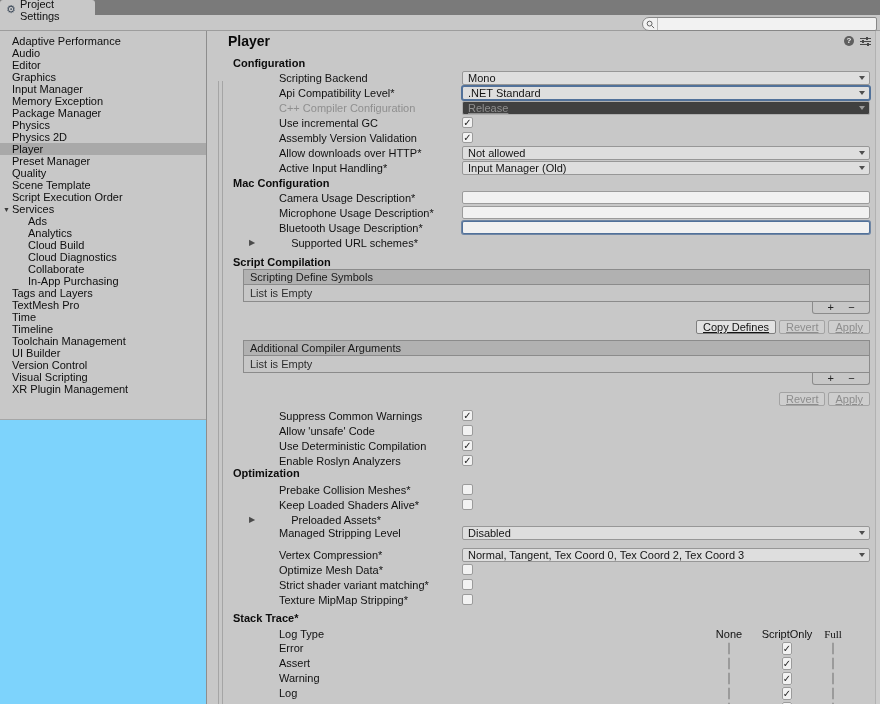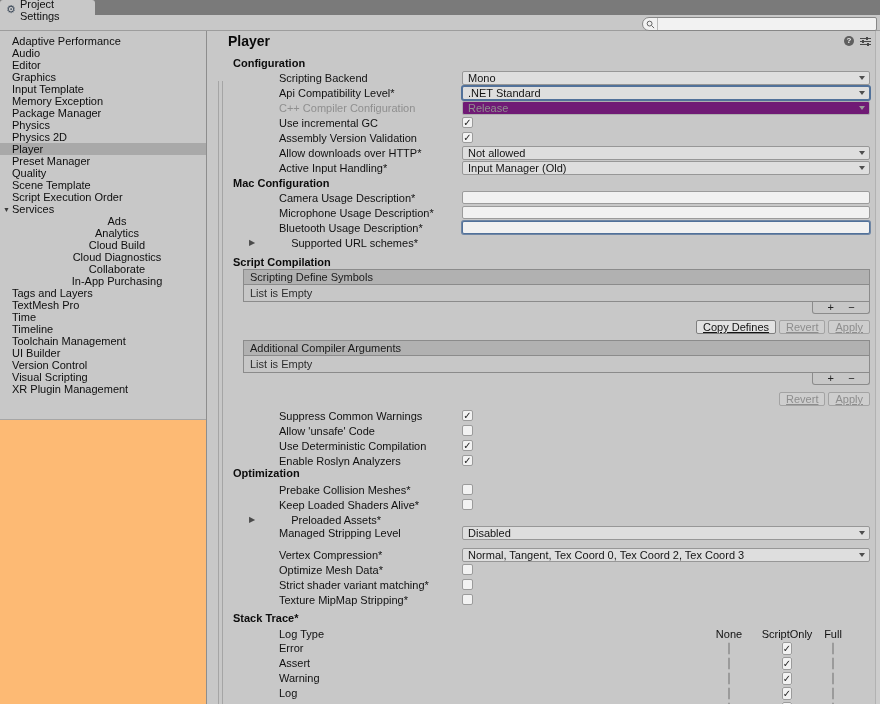--- a/index.html
+++ b/index.html
@@ -16,24 +16,24 @@
        display:flex;align-items:center;gap:4px;padding-left:6px;box-sizing:border-box;z-index:5;}
   .tab .gear{font-size:11px;line-height:11px;color:#3d4a5a;}
   .tab .tab-label{font-size:11px;color:#101010;}
   
   .toolbar{position:absolute;top:15px;left:0;right:0;height:15px;background:#c8c8c8;border-bottom:1px solid #9d9d9d;z-index:4;}
   .search{position:absolute;top:2px;right:3px;width:233px;height:12px;background:#f2f2f2;
           border:1px solid #878787;border-radius:7px 2px 2px 7px;display:flex;align-items:center;}
   .search .cap{width:14px;height:100%;display:flex;align-items:center;justify-content:center;border-right:1px solid #b9b9b9;}
   .search input{flex:1;border:none;outline:none;background:transparent;height:10px;font-size:10px;padding:0 3px;font-family:inherit;}
   
-  .sidebar{position:absolute;top:31px;left:0;width:207px;bottom:0;background:#fdba74;border-right:1px solid #8d8d8d;box-sizing:border-box;}
+  .sidebar{position:absolute;top:31px;left:0;width:207px;bottom:0;background:#7dd3fc;border-right:1px solid #8d8d8d;box-sizing:border-box;}
   .sidebar-list{position:absolute;top:0;left:0;right:0;height:389px;background:#c8c8c8;padding-top:4px;box-sizing:border-box;border-bottom:1px solid #a6a6a6;}
   .side-item{height:12px;line-height:12px;padding-left:12px;position:relative;white-space:nowrap;color:#0e0e0e;}
-  .side-item.child{padding-left:28px;text-align:center;}
+  .side-item.child{padding-left:28px;}
   .side-item.selected{background:#a9a9a9;}
   .side-item .expander{position:absolute;left:3px;top:1px;font-size:7px;color:#3c3c3c;}
   
   .main{position:absolute;top:31px;left:208px;right:0;bottom:0;background:#c8c8c8;overflow:hidden;}
   .pane-edge{position:absolute;top:50px;left:10px;bottom:0;width:3px;border-left:1px solid #a5a5a5;border-right:1px solid #a5a5a5;}
   .vscroll{position:absolute;top:0;right:0;bottom:0;width:4px;background:#cdcdcd;border-left:1px solid #b2b2b2;}
   .main-title{position:absolute;top:2px;left:20px;font-size:14px;font-weight:bold;color:#090909;}
   .help-icon{position:absolute;top:5px;right:26px;width:10px;height:10px;border-radius:50%;background:#5f5f5f;color:#efefef;
              font-size:8px;font-weight:bold;line-height:10px;text-align:center;}
   .preset-icon{position:absolute;top:5px;right:9px;width:11px;height:11px;}
@@ -43,21 +43,21 @@
   .lbl{width:183px;flex:none;white-space:nowrap;overflow:hidden;color:#111;margin-left:32px;}
   .lbl.dis{color:#8f8f8f;}
   .ctrl{flex:1;display:flex;align-items:center;min-width:0;}
   .fold{font-size:8px;color:#4a4a4a;margin-right:4px;margin-left:2px;}
   
   .dd{flex:1;position:relative;height:12px;background:#dedede;border:1px solid #979797;border-radius:2px;
       line-height:12px;padding:0 16px 0 5px;white-space:nowrap;overflow:hidden;color:#141414;}
   .dd .dd-arrow{position:absolute;right:4px;top:4px;width:0;height:0;
       border-left:3.5px solid transparent;border-right:3.5px solid transparent;border-top:4px solid #4e4e4e;}
   .dd.focus{border-color:#51719a;box-shadow:0 0 0 1px #51719a;}
-  .dd.dis{background:#701a75;border-color:#aeaeae;color:#8f8f8f;}
+  .dd.dis{background:#404040;border-color:#aeaeae;color:#8f8f8f;text-decoration:underline;}
   .dd.dis .dd-arrow{border-top-color:#9a9a9a;}
   
   .cb{width:11px;height:11px;background:#f2f2f2;border:1px solid #9b9b9b;border-radius:2px;box-sizing:border-box;
       font-size:10px;line-height:9px;text-align:center;color:#1f1f1f;overflow:hidden;}
   
   .tf{flex:1;height:11px;background:#f1f1f1;border:1px solid #9b9b9b;border-radius:2px;padding:0 3px;line-height:11px;color:#222;}
   .tf.focus{border-color:#51719a;box-shadow:0 0 0 1px #6f86a4;}
   
   .listbox{position:absolute;left:35px;right:10px;}
   .lb-head{height:14px;line-height:14px;background:#b1b1b1;border:1px solid #8b8b8b;padding-left:6px;color:#1a1a1a;}
@@ -68,21 +68,21 @@
   .lb-foot-box span{font-size:11px;line-height:9px;color:#222;}
   
   .btnrow{position:absolute;right:10px;display:flex;gap:3px;}
   .btn{height:14px;line-height:13px;padding:0 6px;background:#e2e2e2;border:1px solid #7f7f7f;border-radius:2px;
        font-size:11px;color:#141414;box-sizing:border-box;text-decoration:underline;}
   .btn.dis{background:#cecece;border-color:#a3a3a3;color:#8d8d8d;}
   
   .st-col{position:absolute;text-align:center;}
   .st-c0{left:459px;width:46px;}
   .st-c1{left:511px;width:58px;}
-  .st-c2{left:565px;width:42px;}
+  .st-c2{left:565px;width:42px;font-family:Liberation Serif, serif;}
   .st-col .cb{margin:0 auto;}
 </style>
 </head>
 <body>
 
 <div class="tabbar"></div>
 <div class="tab">
   <span class="gear">⚙</span>
   <span class="tab-label">Project Settings</span>
 </div>
@@ -98,21 +98,21 @@
     <input value="" style="">
   </div>
 </div>
 
 <div class="sidebar">
   <div class="sidebar-list">
     <div class="side-item"><span>Adaptive Performance</span></div>
     <div class="side-item"><span>Audio</span></div>
     <div class="side-item"><span>Editor</span></div>
     <div class="side-item"><span>Graphics</span></div>
-    <div class="side-item"><span>Input Template</span></div>
+    <div class="side-item"><span>Input Manager</span></div>
     <div class="side-item"><span>Memory Exception</span></div>
     <div class="side-item"><span>Package Manager</span></div>
     <div class="side-item"><span>Physics</span></div>
     <div class="side-item"><span>Physics 2D</span></div>
     <div class="side-item selected"><span>Player</span></div>
     <div class="side-item"><span>Preset Manager</span></div>
     <div class="side-item"><span>Quality</span></div>
     <div class="side-item"><span>Scene Template</span></div>
     <div class="side-item"><span>Script Execution Order</span></div>
     <div class="side-item"><span class="expander">▼</span><span>Services</span></div>

